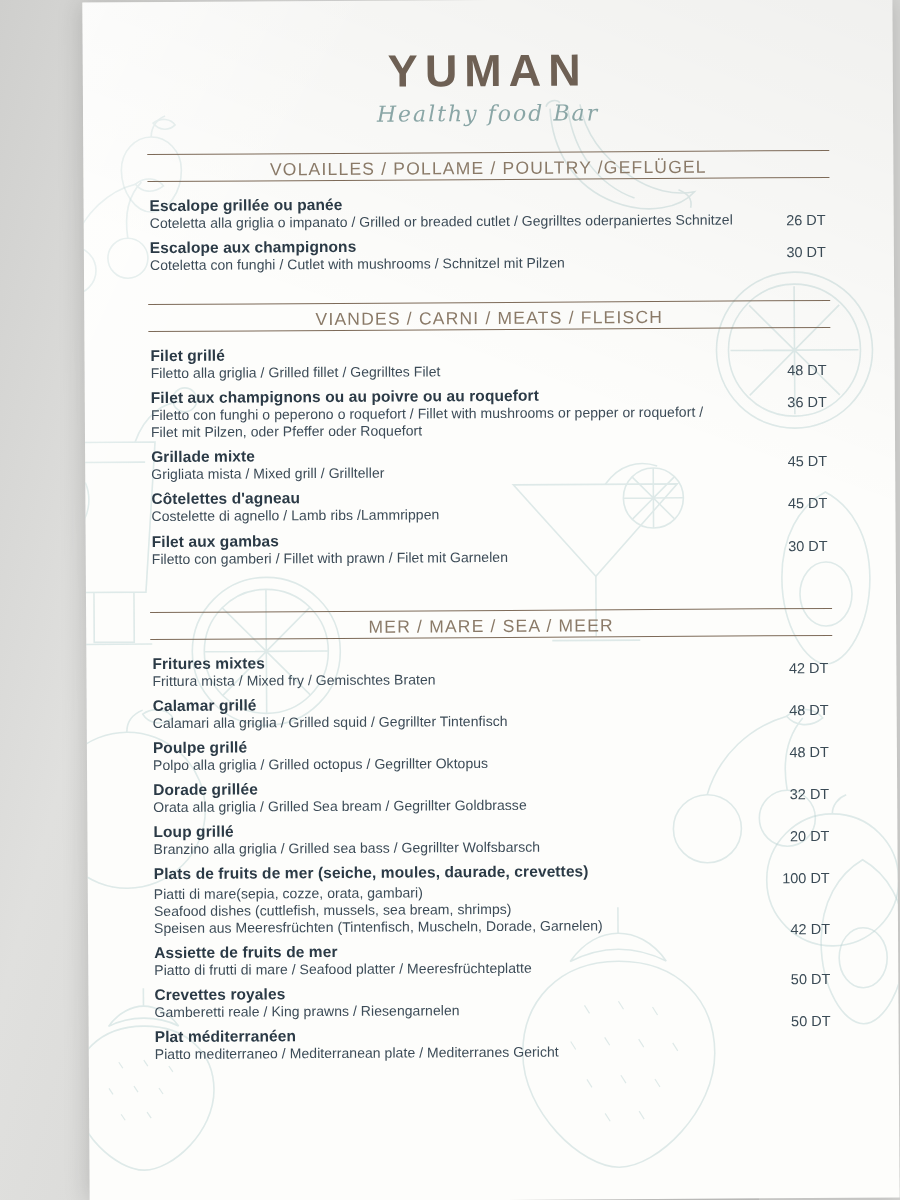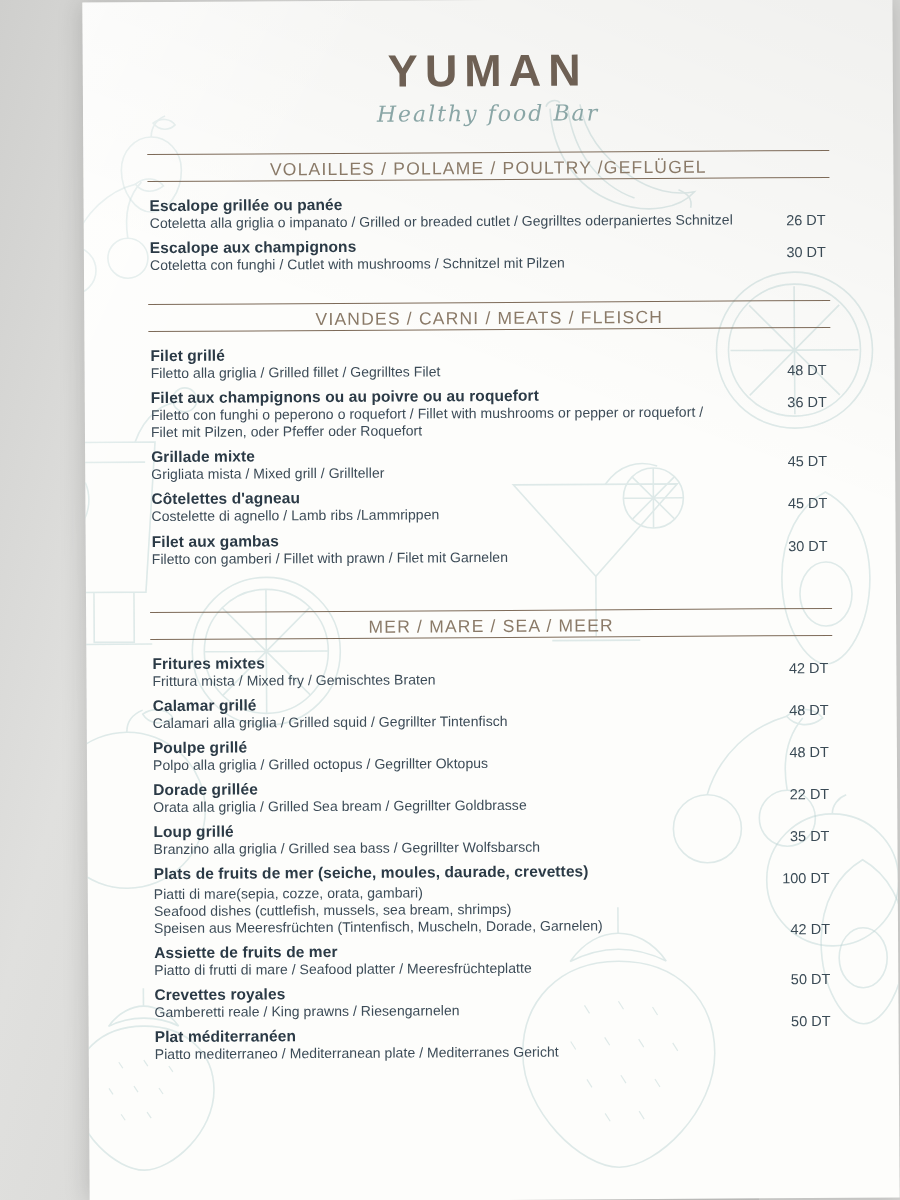--- a/index.html
+++ b/index.html
@@ -328,26 +328,26 @@
           <div class="price">48 DT</div>
         </div>
         <div class="item">
           <div class="name">Poulpe grillé</div>
           <div class="desc">Polpo alla griglia / Grilled octopus / Gegrillter Oktopus</div>
           <div class="price">48 DT</div>
         </div>
         <div class="item">
           <div class="name">Dorade grillée</div>
           <div class="desc">Orata alla griglia / Grilled Sea bream / Gegrillter Goldbrasse</div>
-          <div class="price">22 DT</div>
+          <div class="price">32 DT</div>
         </div>
         <div class="item">
           <div class="name">Loup grillé</div>
           <div class="desc">Branzino alla griglia / Grilled sea bass / Gegrillter Wolfsbarsch</div>
-          <div class="price">35 DT</div>
+          <div class="price">20 DT</div>
         </div>
         <div class="item">
           <div class="name">Plats de fruits de mer (seiche, moules, daurade, crevettes)</div>
           <div class="desc" style="white-space:pre-line; margin-top:3px;">Piatti di mare(sepia, cozze, orata, gambari)
 Seafood dishes (cuttlefish, mussels, sea bream, shrimps)
 Speisen aus Meeresfrüchten (Tintenfisch, Muscheln, Dorade, Garnelen)</div>
           <div class="price">100 DT</div>
         </div>
         <div class="item">
           <div class="name">Assiette de fruits de mer</div>

